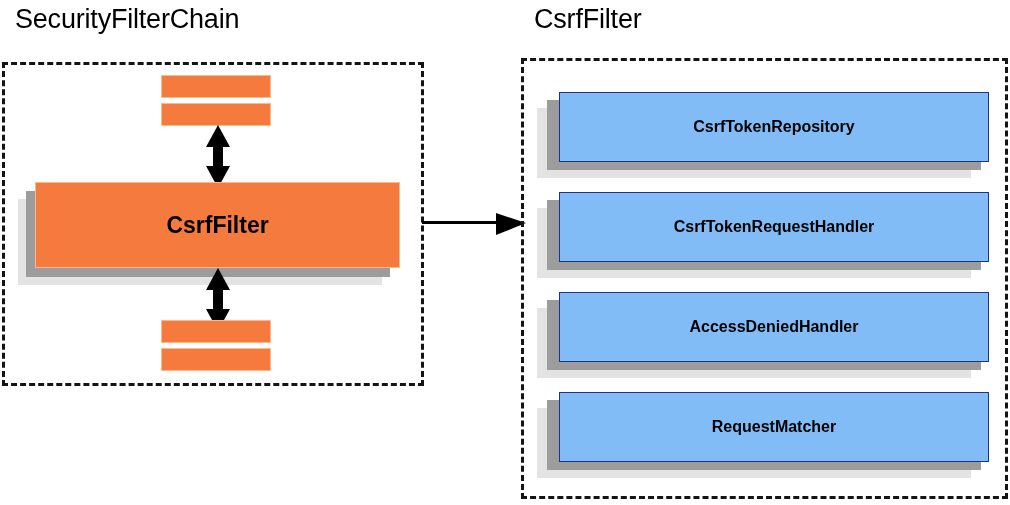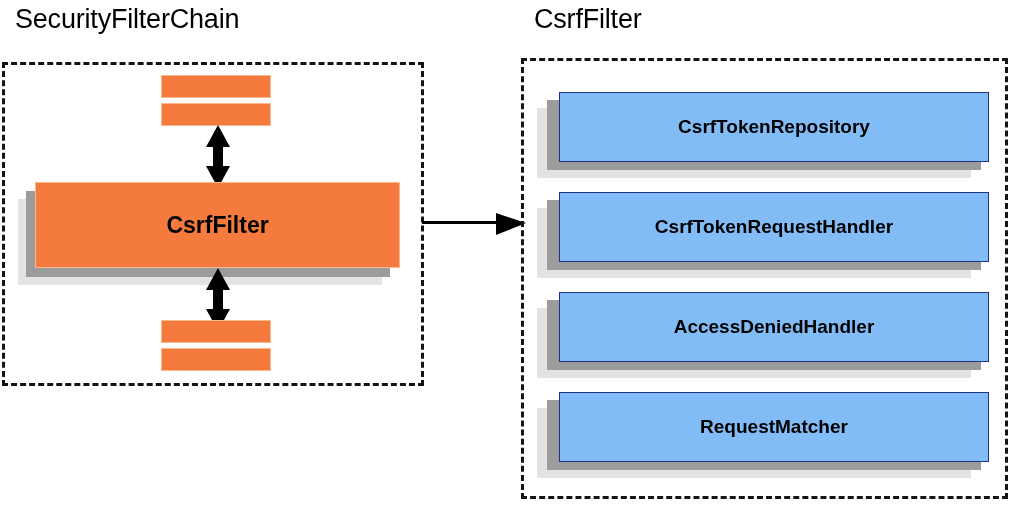--- a/index.html
+++ b/index.html
@@ -80,21 +80,21 @@
     left: 0;
     right: 0;
     top: 50%;
     transform: translateY(-50%);
     text-align: center;
     font-weight: bold;
     color: #000000;
     white-space: nowrap;
   }
   .node-orange .label { font-size: 23px; }
-  .node-blue   .label { font-size: 19px; }
+  .node-blue   .label { font-size: 16px; }
 
   
   .filter-bar {
     position: absolute;
     background: #f47b3d;
     border: 1px solid #fbb98e;
     box-sizing: border-box;
   }
 
   

